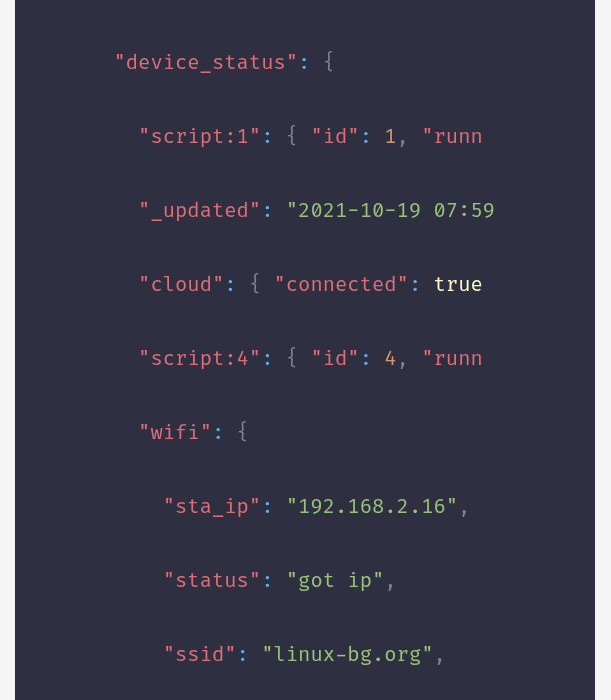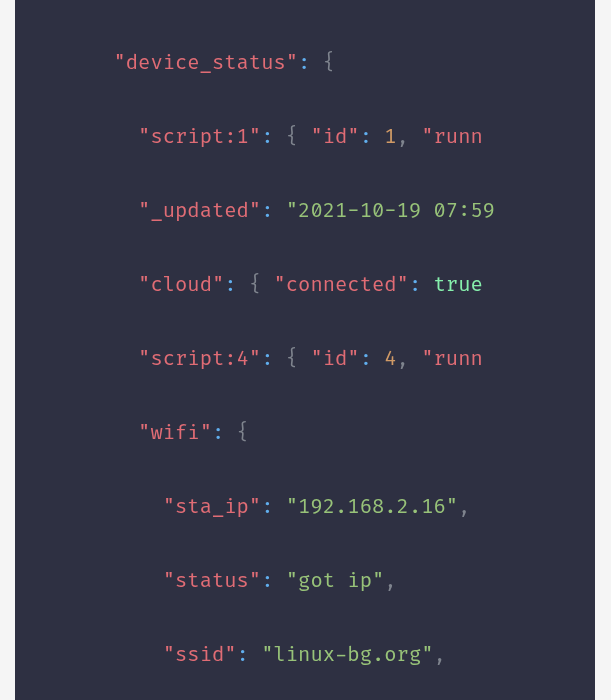--- a/index.html
+++ b/index.html
@@ -19,21 +19,21 @@
       font-size: 20px;
       line-height: 1.85;
       white-space: pre;
       overflow: hidden;
       color: #abb2bf;
     }
     .line { padding-left: 0; }
     .key { color: #e06c75; }
     .string { color: #98c379; }
     .number { color: #d19a66; }
-    .bool { color: #86efac; }
+    .bool { color: #fef9c3; }
     .punct { color: #7f848e; }
     .colon { color: #61afef; }
   </style>
 </head>
 <body>
 
 <div class="editor">
 <div class="line">        <span class="key">"device_status"</span><span class="colon">:</span> <span class="punct">{</span></div>
 <div class="line">          <span class="key">"script:1"</span><span class="colon">:</span> <span class="punct">{</span> <span class="key">"id"</span><span class="colon">:</span> <span class="number">1</span><span class="punct">,</span> <span class="key">"runn</span></div>
 <div class="line">          <span class="key">"_updated"</span><span class="colon">:</span> <span class="string">"2021-10-19 07:59</span></div>

